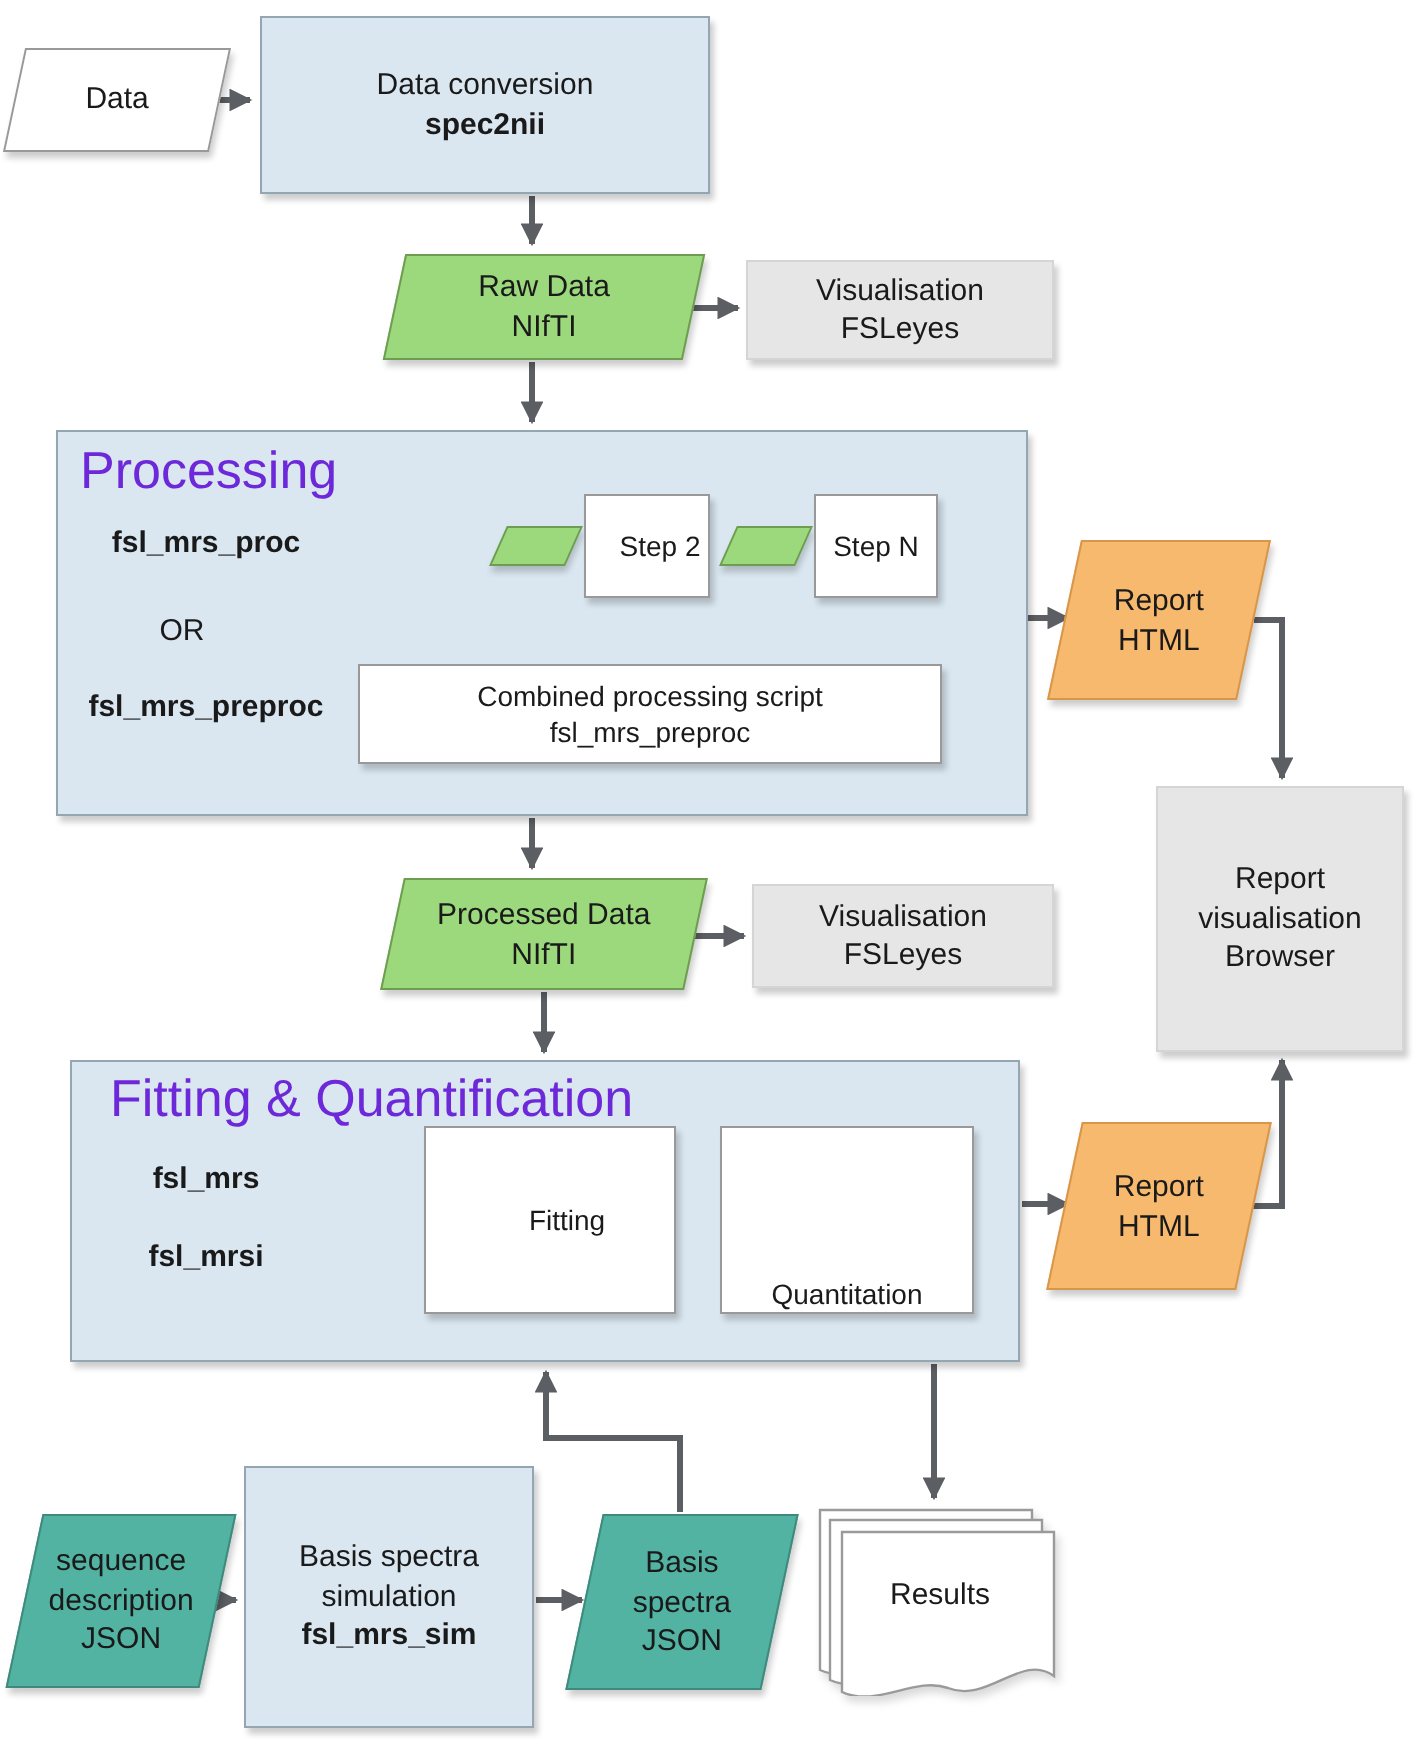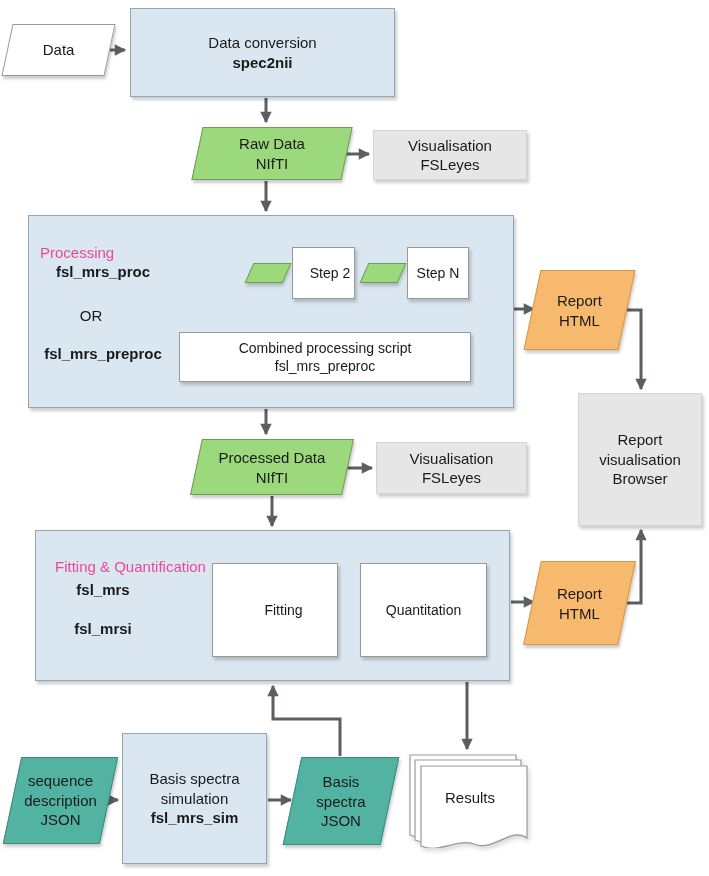--- a/index.html
+++ b/index.html
@@ -71,23 +71,22 @@
     justify-content: center;
   }
   .white-para { background: #ffffff; border-color: var(--white_border); }
   .green-para { background: var(--green); border-color: var(--green_border); }
   .orange-para { background: var(--orange); border-color: var(--orange_border); }
   .teal-para { background: var(--teal); border-color: var(--teal_border); }
 
   .section-title {
     position: absolute;
     z-index: 3;
-    font-size: 15px;
-    color: #ec4899;
-    margin-top: 24px;
+    font-size: 26px;
+    color: #6d28d9;
   }
   .cli-label {
     position: absolute;
     z-index: 3;
     font-size: 15px;
     font-weight: bold;
     text-align: center;
   }
   .plain-label {
     position: absolute;
@@ -136,21 +135,21 @@
     <path class="conn" d="M340 756 V 719 H 273 V 686" marker-end="url(#ah)"></path>
     <path class="conn" d="M467 682 V 749" marker-end="url(#ah)"></path>
   </svg>
 
   <div class="node para white-para shadow" style="left:7px; top:24px; width:103px; height:52px;">
     <div class="unskew">
         <span class="line">Data</span>
       </div>
   </div>
 
-  <div class="node blue-box shadow" style="left:130px; top:8px; width:265px; height:89px; flex-direction:column;">
+  <div class="node blue-box shadow" style="left:130px; top:8px; width:225px; height:89px; flex-direction:column;">
     <span class="line">Data conversion</span>
     <span class="line bold-line">spec2nii</span>
   </div>
 
   <div class="node para green-para shadow" style="left:197px; top:127px; width:150px; height:53px;">
     <div class="unskew">
       <span class="line">Raw Data</span>
       <span class="line">NIfTI</span>
     </div>
   </div>
@@ -205,21 +204,21 @@
     <span class="line">FSLeyes</span>
   </div>
 
   <div class="node blue-box container-box shadow" style="left:35px; top:530px; width:475px; height:151px;"></div>
   <div class="section-title" style="left:55px; top:534px;">Fitting &amp; Quantification</div>
   <div class="cli-label" style="left:53px; top:581px; width:100px;">fsl_mrs</div>
   <div class="cli-label" style="left:53px; top:620px; width:100px;">fsl_mrsi</div>
   <div class="node white-box shadow" style="left:212px; top:563px; width:126px; height:94px;padding-left:17px;">
     <span>Fitting</span>
   </div>
-  <div class="node white-box shadow" style="left:360px; top:563px; width:127px; height:94px;">
+  <div class="node white-box shadow" style="left:360px; top:563px; width:127px; height:94px;align-items:flex-end;">
     <span>Quantitation</span>
   </div>
 
   <div class="node para orange-para shadow" style="left:532px; top:561px; width:95px; height:84px;">
     <div class="unskew">
       <span class="line">Report</span>
       <span class="line">HTML</span>
     </div>
   </div>
 

